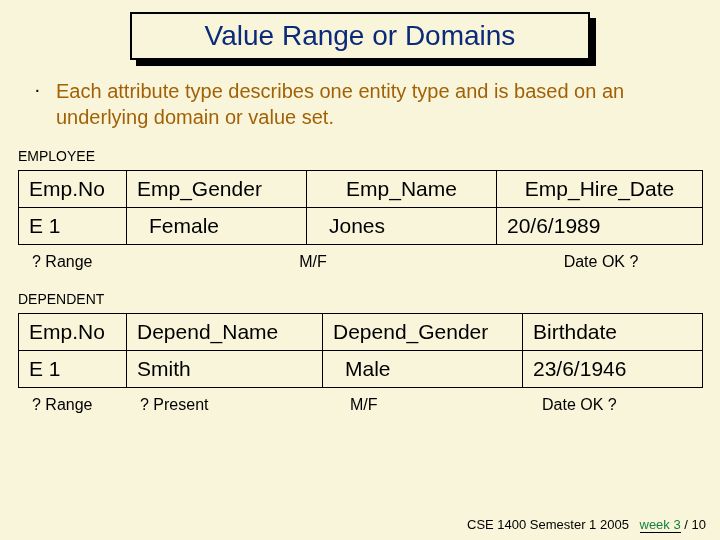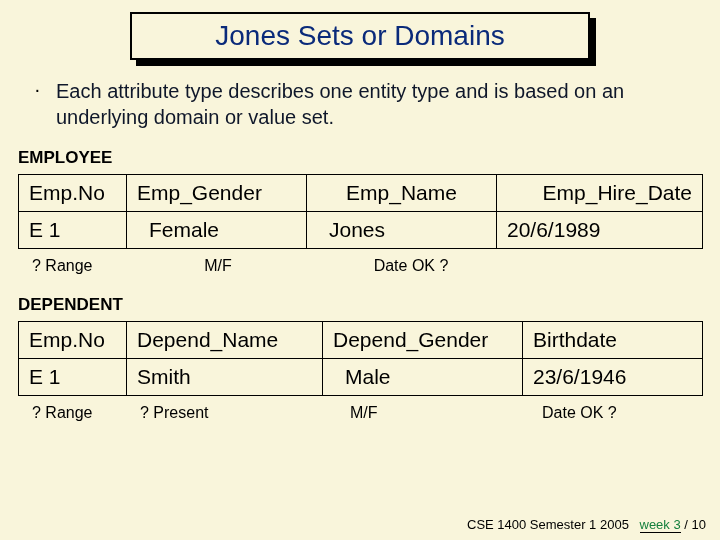--- a/index.html
+++ b/index.html
@@ -37,25 +37,25 @@
     margin-bottom:14px;
   }
   .bullet-dot {
     width:8px; flex:0 0 8px;
     font-size:20px; line-height:22px;
     color:#000;
     margin-right:14px;
   }
   .bullet-text {
     font-size:20px; line-height:26px;
-    color:#0f172a;
+    color:#a16207;
   }
   .section-label {
-    font-size:17px;
-    font-weight:bold;
+    font-size:14px;
+    font-weight:normal;
     color:#000;
     padding:4px 18px 6px 18px;
   }
   table.data {
     border-collapse:collapse;
     width:684px;
     margin:0 18px 4px 18px;
     table-layout:fixed;
     padding-left:12px;
   }
@@ -63,20 +63,21 @@
     border:1px solid #000;
     padding:6px 10px;
     font-size:21px;
     color:#000;
   }
   table.data tr.hdr td { font-weight:normal; }
   .notes-row {
     display:flex;
     width:684px;
     margin:0 18px 16px 18px;
+    justify-content:space-between;
   }
   .notes-row div {
     font-size:16px;
     color:#000;
     padding:4px 10px 0 14px;
   }
   .w1{width:108px;} .w2{width:180px;} .w3{width:190px;} .w4{width:206px;}
   .d1{width:108px;} .d2{width:196px;} .d3{width:200px;} .d4{width:180px;}
   .footer {
     position:absolute;
@@ -85,38 +86,38 @@
     color:#000;
   }
   .footer .wk { color:#15803d; border-bottom:1px solid #000;margin-left:7px; }
 </style>
 </head>
 <body>
 
 <div class="title-wrap">
   <div class="title-shadow"></div>
   <div class="title-box">
-    <span>Jones Sets or Domains</span>
+    <span>Value Range or Domains</span>
   </div>
 </div>
 
 <div class="bullet-row">
   <div class="bullet-dot">·</div>
   <div class="bullet-text">Each attribute type describes one entity type and is based on an underlying domain or value set.</div>
 </div>
 
 <div class="section-label">EMPLOYEE</div>
 
 <table class="data">
   <tbody>
       <tr class="hdr">
     <td class="w1">Emp.No</td>
     <td class="w2" style="text-align:left;">Emp_Gender</td>
     <td class="w3" style="text-align:center;">Emp_Name</td>
-    <td class="w4" style="text-align:right;">Emp_Hire_Date</td>
+    <td class="w4" style="text-align:center;">Emp_Hire_Date</td>
   </tr>
   <tr>
     <td class="w1">E 1</td>
     <td class="w2" style="padding-left:22px;">Female</td>
     <td class="w3" style="padding-left:22px;">Jones</td>
     <td class="w4" style="text-align:left;">20/6/1989</td>
   </tr>
 </tbody>
   </table>
 

